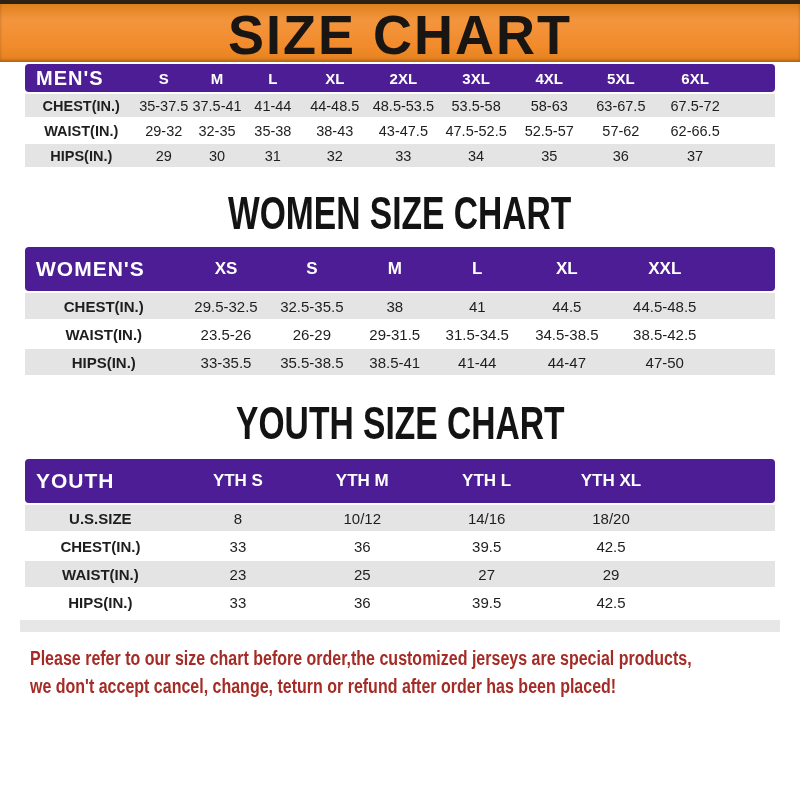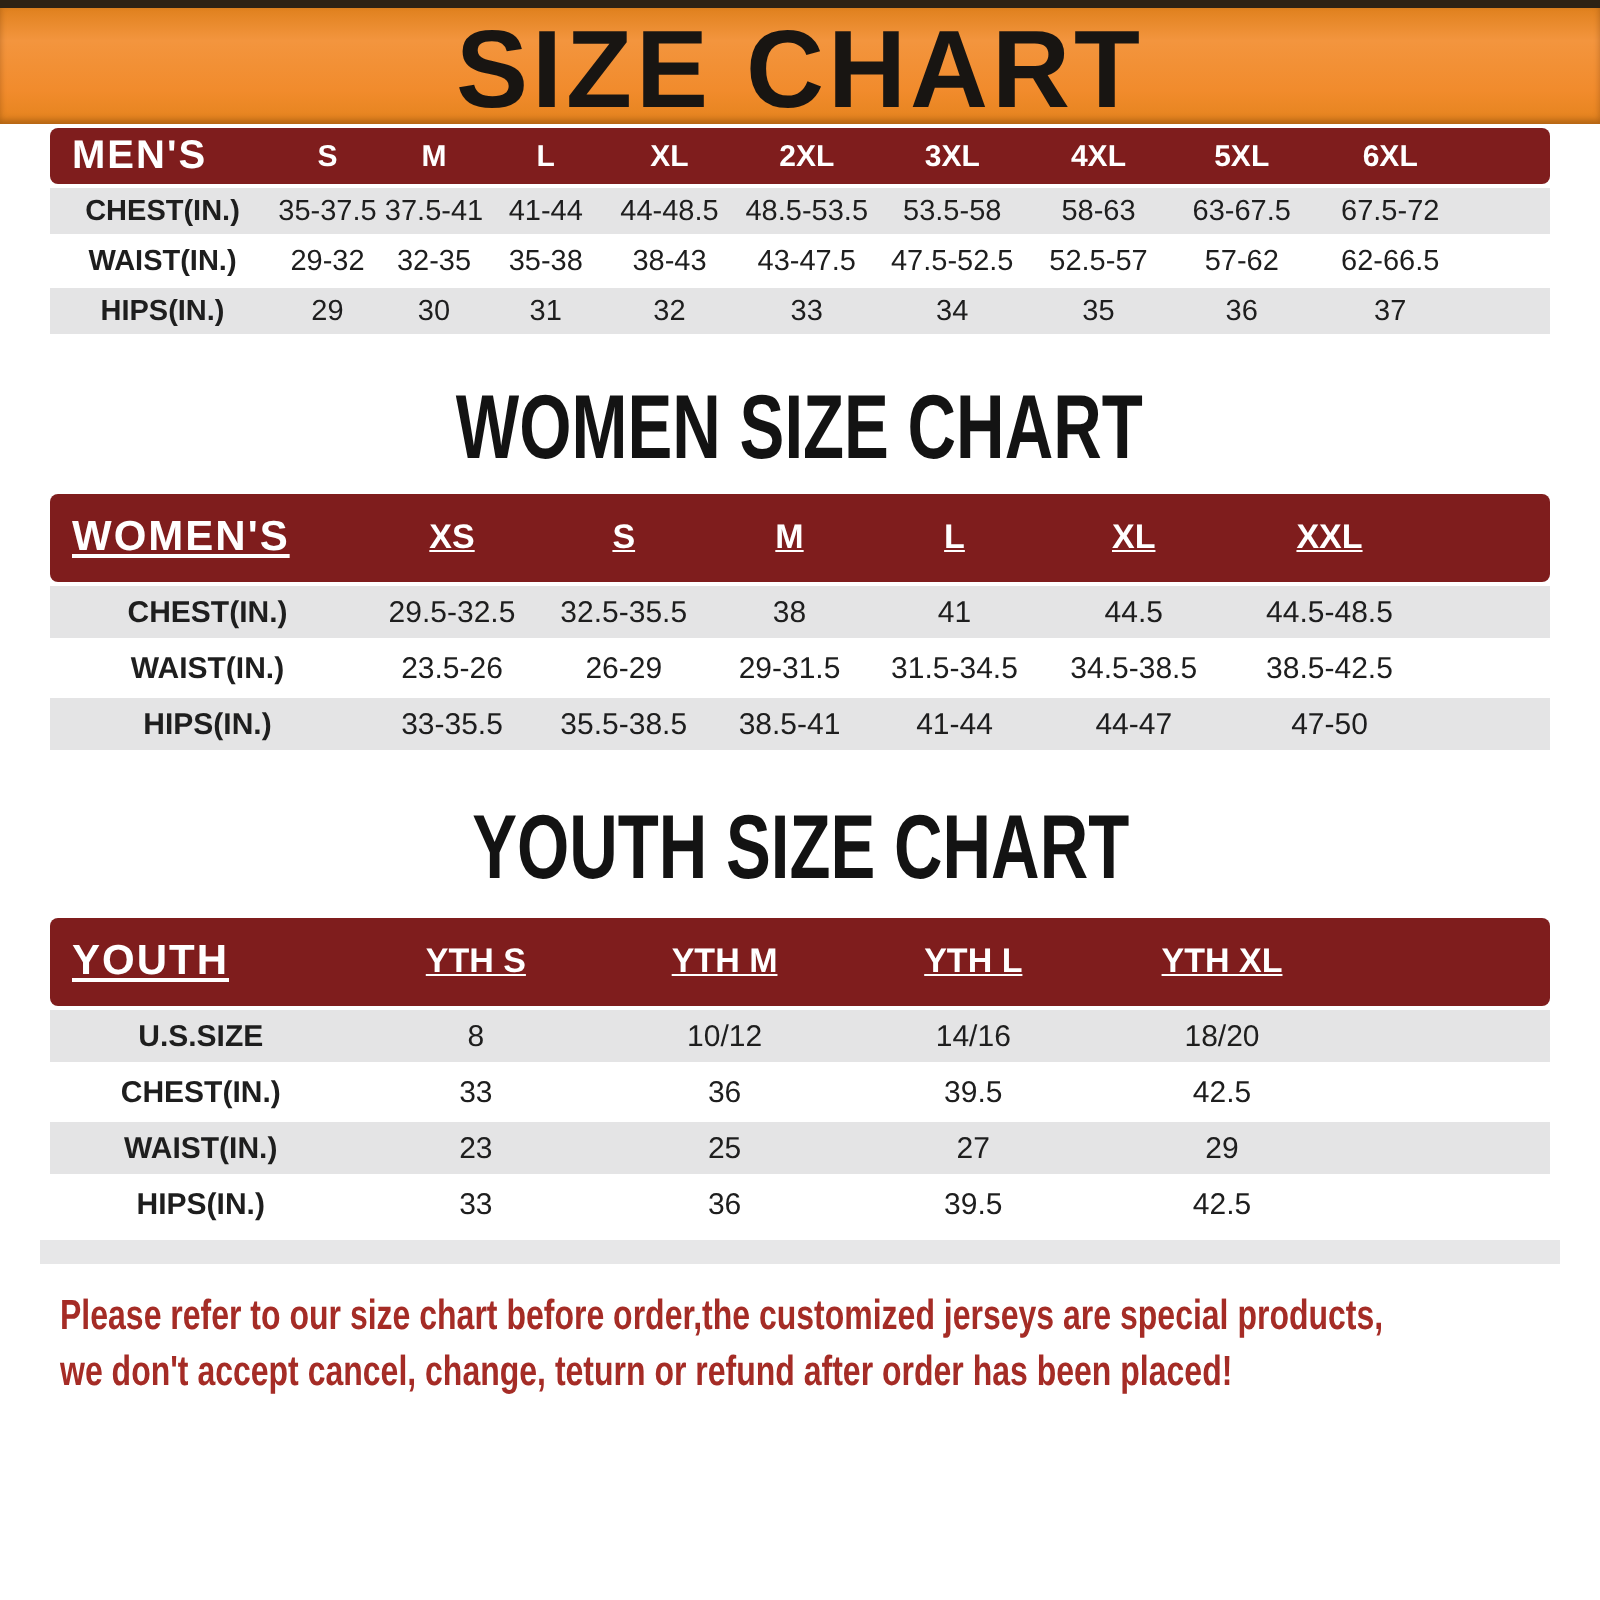--- a/index.html
+++ b/index.html
@@ -29,42 +29,42 @@
     transform:scale(0.8,1.08); white-space:nowrap; line-height:1;
   }
 
   
   .size-table {
     width:750px; margin:0 auto; table-layout:fixed;
     border-collapse:separate; border-spacing:0 2px;
   }
   .size-table th, .size-table td { overflow:hidden; padding:0; }
   .size-table thead th {
-    background:#7f1d1d; color:#ffffff; font-weight:bold; text-align:center;
+    background:#4c1d95; color:#ffffff; font-weight:bold; text-align:center;
   }
   .size-table thead th:first-child {
     text-align:left; padding-left:11px; letter-spacing:1px;
     border-radius:4px 0 0 4px;
   }
   .size-table thead th:last-child { border-radius:0 4px 4px 0; }
   .size-table tbody tr:nth-child(odd)  { background:#E4E4E5; }
   .size-table tbody tr:nth-child(even) { background:#ffffff; }
   .size-table tbody th { font-weight:bold; }
   .size-table tbody th, .size-table td {
     text-align:center; font-size:15px; color:#1e1e1e;
   }
 
   .men-table thead tr { height:28px; }
   .men-table thead th { font-size:15px; }
   .men-table thead th:first-child { font-size:20px; }
   .men-table tbody tr { height:23px; }
   .men-table tbody th, .men-table td { font-size:14.5px; }
 
   .women-table thead tr, .youth-table thead tr { height:44px; }
-  .women-table thead th, .youth-table thead th { font-size:17px;text-decoration:underline; }
+  .women-table thead th, .youth-table thead th { font-size:17px; }
   .women-table thead th:first-child, .youth-table thead th:first-child { font-size:21px; }
   .women-table tbody tr, .youth-table tbody tr { height:26px; }
 
   
   .divider-strip { height:12px; margin:3px 20px 0; background:#E7E7E8; }
   .notice { margin:13px 0 0 30px; }
   .notice-line { line-height:27px; white-space:nowrap; }
   .notice-text {
     display:inline-block; transform:scale(0.8,1.05); transform-origin:left center;
     font-size:20px; font-weight:bold; color:#A52C26; white-space:nowrap; line-height:27px;

